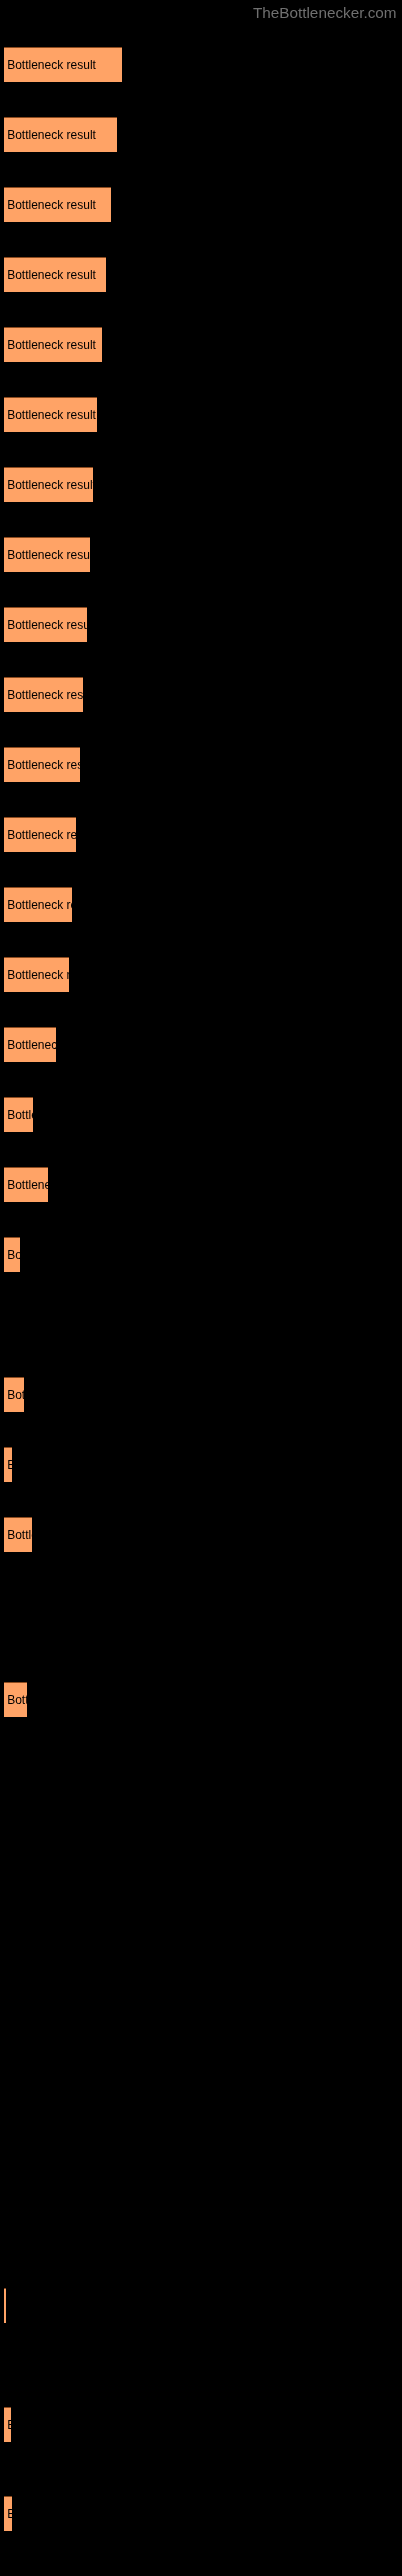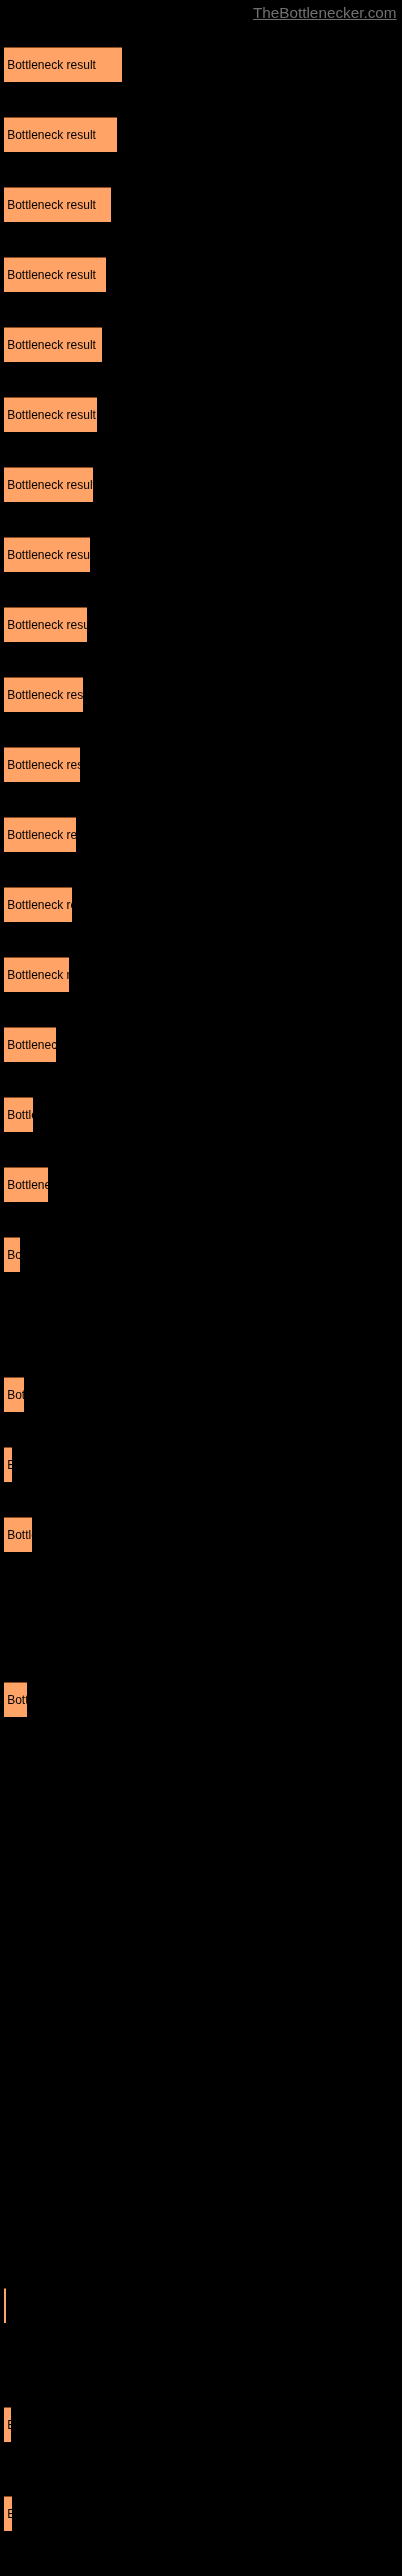--- a/index.html
+++ b/index.html
@@ -65,21 +65,21 @@
     font-family: "Liberation Sans", sans-serif;
     font-size: 12px;
     line-height: 14.5px;
     white-space: nowrap;
     pointer-events: none;
   }
 </style>
 </head>
 <body style="background: rgb(0, 0, 0);">
 
-<div id="site-title" style="color: rgb(112, 112, 112); text-decoration: underline;">TheBottlenecker.com</div>
+<div id="site-title" style="color: rgb(112, 112, 112);">TheBottlenecker.com</div>
 
 <div id="chart">
 
 <div class="bar-row" style="top: 47px; left: 4px; height: 35px; width: 118px;">
       <div class="bar" title="Bottleneck result" style="width: 118px; height: 35px; background: rgb(255, 163, 102); border-top-color: rgb(138, 74, 30);">
         <span class="bar-label" style="color: rgb(0, 0, 0);">Bottleneck result</span>
       </div>
     </div>
     <div class="bar-row" style="top: 117px; left: 4px; height: 35px; width: 113px;">
       <div class="bar" title="Bottleneck result" style="width: 113px; height: 35px; background: rgb(255, 163, 102); border-top-color: rgb(138, 74, 30);">

